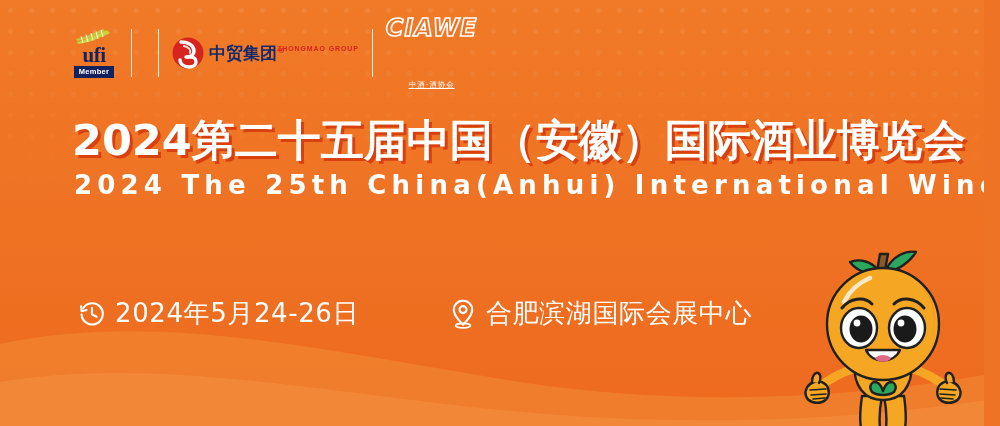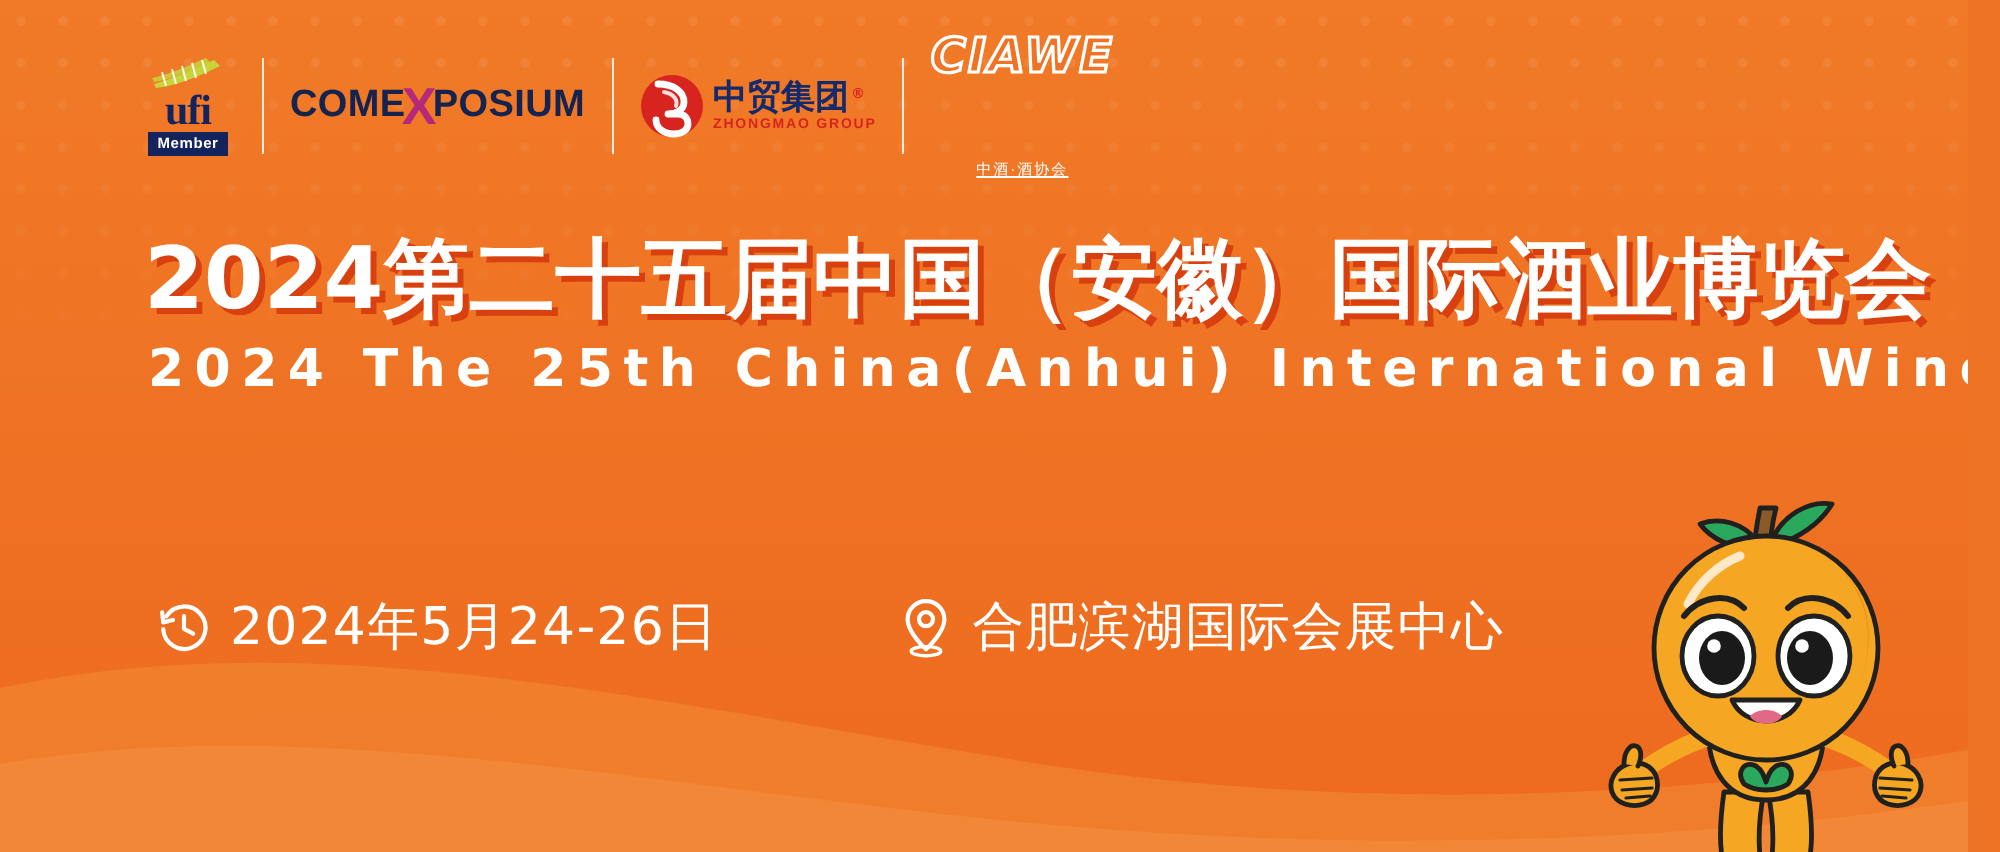--- a/index.html
+++ b/index.html
@@ -39,21 +39,21 @@
   .ufi-mem{
     background:#14225e;color:#fff;font-size:7.5px;font-weight:700;
     padding:1px 5px 1.5px;letter-spacing:.3px;margin-top:1px;
   }
   
   .comex{display:flex;align-items:center;font-weight:700;font-size:19px;letter-spacing:.2px;color:#15234f;}
   .comex .x{color:#b4297a;font-size:26px;font-weight:700;margin:0 -2px;line-height:.8;}
   
   .zhm{display:flex;align-items:center;gap:5px;}
   .zhm-mark{width:32px;height:34px;flex:none;}
-  .zhm-txtwrap{display:flex;flex-direction:column;align-items:flex-start;}
+  .zhm-txtwrap{display:flex;flex-direction:row;align-items:flex-start;}
   .zhm-cn{
     position:relative;font-size:17px;font-weight:700;color:#152a6b;letter-spacing:0px;
     line-height:18px;font-family:"DejaVu Sans","Liberation Sans",sans-serif;
   }
   .zhm-r{position:absolute;right:-8px;top:-2px;font-size:7px;color:#d8241f;}
   .zhm-en{font-size:7px;font-weight:700;color:#d8241f;letter-spacing:.9px;line-height:9px;}
   
   .ciawe{display:flex;flex-direction:column;align-items:center;gap:39px;}
   .ciawe-main{
     font-style:italic;font-weight:700;font-size:24px;line-height:24px;color:#ef7324;
@@ -121,25 +121,20 @@
           <line x1="22" y1="3.5" x2="24" y2="11"></line>
           <line x1="27" y1="2" x2="29" y2="9"></line>
         </g>
       </svg>
       <div class="ufi-txt">ufi</div>
       <div class="ufi-mem">Member</div>
     </div>
 
     <div class="divider"></div>
 
-    <div class="comex">
-      <span>COME</span>
-        <span class="x">X</span>
-        <span>POSIUM</span>
-    </div>
 
     <div class="divider"></div>
 
     <div class="zhm">
       <svg class="zhm-mark" viewBox="0 0 32 34">
         <circle cx="16" cy="17" r="15.5" fill="#d8241f"></circle>
         <path d="M9,6 C17,6 22,10 22,15 C22,19 18,21 14,21 L19,21 C22,21 24,23 24,26 C24,29 21,31 17,31 C12,31 8,28 8,24" fill="none" stroke="#ffffff" stroke-width="3.4" stroke-linecap="round" stroke-linejoin="round"></path>
         <path d="M12,10 C17,11 19,14 18,17" fill="none" stroke="#ffffff" stroke-width="2" stroke-linecap="round" opacity=".85"></path>
       </svg>
       <div class="zhm-txtwrap">

